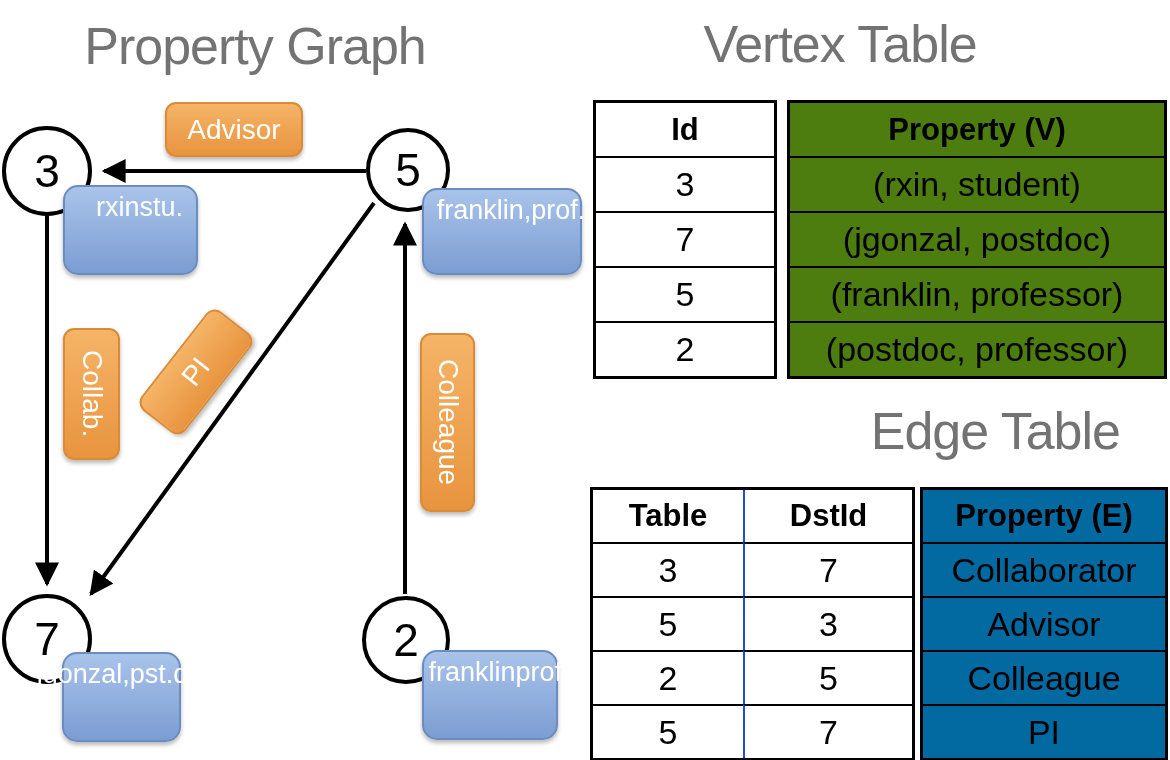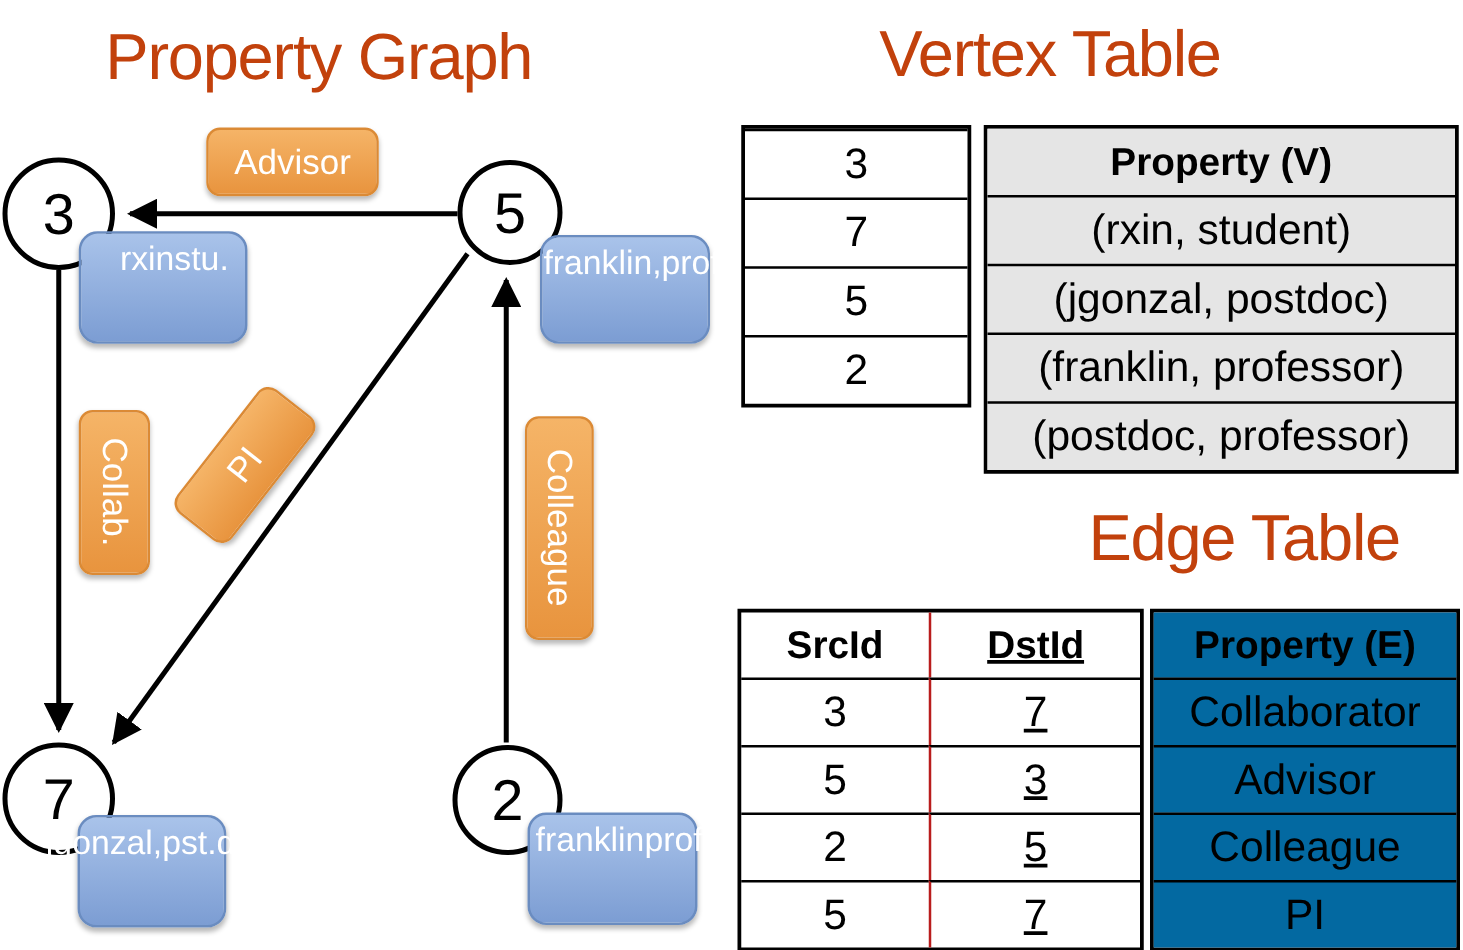--- a/index.html
+++ b/index.html
@@ -1,21 +1,21 @@
 <!DOCTYPE html>
 <html><head>
 <meta charset="utf-8">
 <style>
   html,body{margin:0;padding:0;background:#fff;}
   .canvas{
     position:relative;width:1170px;height:760px;background:#ffffff;overflow:hidden;
     font-family:"Liberation Sans","DejaVu Sans",sans-serif;color:#000;
   }
   svg.edges{position:absolute;left:0;top:0;width:585px;height:760px;}
-  .title{position:absolute;text-align:center;font-size:52px;font-weight:400;color:#c2410c;letter-spacing:-1px;}
+  .title{position:absolute;text-align:center;font-size:52px;font-weight:400;color:#737373;letter-spacing:-1px;}
   .title.pg{left:0;top:16px;width:510px;}
   .title.vt{left:560px;top:14px;width:560px;}
   .title.et{left:560px;top:401px;width:560px;text-align:right;}
 
   .node{
     position:absolute;border:4px solid #000;border-radius:50%;background:#fff;
     display:flex;align-items:center;justify-content:center;
     font-size:46px;line-height:1;box-sizing:border-box;
   }
   .n3{left:2px;top:126px;width:90px;height:90px;}
@@ -24,21 +24,21 @@
   .n2{left:362px;top:596px;width:88px;height:88px;}
 
   .vlabel{
     position:absolute;border-radius:15px;color:#fff;
     background:linear-gradient(#a9c3ea,#7c9dd3);
     border:2px solid #6a8cc0;box-shadow:0 3px 4px rgba(0,0,0,.28);
     display:flex;flex-direction:row;justify-content:center;
     padding-left:18px;font-size:27px;line-height:1.5;box-sizing:border-box;
   }
   .v3{left:63px;top:185px;width:135px;height:90px;}
-  .v5{left:432px;top:188px;width:136px;height:87px;}
+  .v5{left:422px;top:188px;width:160px;height:87px;}
   .v7{left:62px;top:652px;width:119px;height:90px;}
   .v2{left:422px;top:650px;width:136px;height:90px;}
 
   .elabel{
     position:absolute;border-radius:11px;color:#fff;
     background:linear-gradient(#f5b467,#e8943e);
     border:2px solid #db8a35;box-shadow:0 3px 4px rgba(0,0,0,.28);
     display:flex;align-items:center;justify-content:center;
     font-size:28px;box-sizing:border-box;
   }
@@ -49,24 +49,24 @@
 
   .tbl{position:absolute;border:3px solid #000;background:#fff;box-sizing:border-box;}
   .tbl .cell{
     display:flex;align-items:center;justify-content:center;
     border-top:2px solid #000;font-size:34px;height:53px;
   }
   .tbl .cell.first{border-top:none;}
   .tbl .cell.hdr{font-weight:bold;font-size:31px;}
   .vt-id{left:593px;top:100px;width:184px;}
   .vt-prop{left:787px;top:100px;width:380px;}
-  .vt-prop .cell{background:#e5e5e5;}
+  .vt-prop .cell{background:#4d7c0f;}
   .et-ids{left:590px;top:487px;width:325px;display:grid;grid-template-columns:150px 1fr;}
   .et-ids .cell{height:52px;}
-  .et-ids .cell.rcol{border-left:2px solid #b91c1c;text-decoration:underline;}
+  .et-ids .cell.rcol{border-left:2px solid #1d4ed8;}
   .et-prop{left:920px;top:487px;width:248px;}
   .et-prop .cell{background:#0369a1;height:52px;}
 </style>
 </head>
 <body>
 
 <div class="canvas">
 
   <svg class="edges" viewBox="0 0 585 760">
     <defs>
@@ -105,38 +105,39 @@
   </div>
 
   <div class="elabel e-advisor">Advisor</div>
   <div class="elabel e-collab">Collab.</div>
   <div class="elabel e-pi">PI</div>
   <div class="elabel e-colleague">Colleague</div>
 
   <div class="title vt">Vertex Table</div>
 
   <div class="tbl vt-id">
+    <div class="cell hdr first">Id</div>
     <div class="cell">3</div>
     <div class="cell">7</div>
     <div class="cell">5</div>
     <div class="cell">2</div>
   </div>
 
   <div class="tbl vt-prop">
     <div class="cell hdr first">Property (V)</div>
     <div class="cell">(rxin, student)</div>
     <div class="cell">(jgonzal, postdoc)</div>
     <div class="cell">(franklin, professor)</div>
     <div class="cell">(postdoc, professor)</div>
   </div>
 
   <div class="title et">Edge Table</div>
 
   <div class="tbl et-ids">
-    <div class="cell hdr first">SrcId</div>
+    <div class="cell hdr first">Table</div>
     <div class="cell hdr first rcol">DstId</div>
     <div class="cell">3</div>
     <div class="cell rcol">7</div>
     <div class="cell">5</div>
     <div class="cell rcol">3</div>
     <div class="cell">2</div>
     <div class="cell rcol">5</div>
     <div class="cell">5</div>
     <div class="cell rcol">7</div>
   </div>

